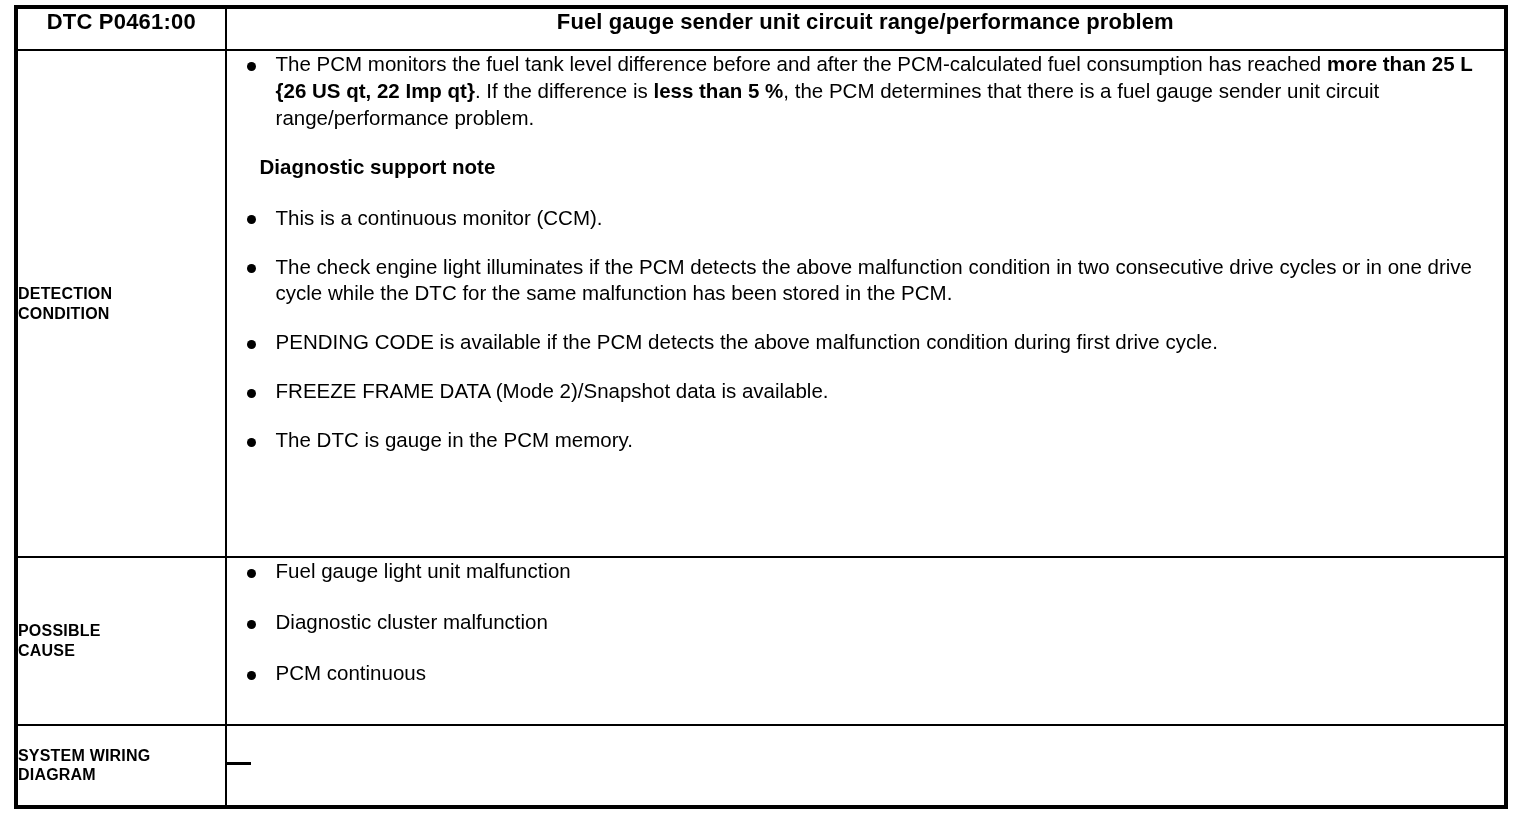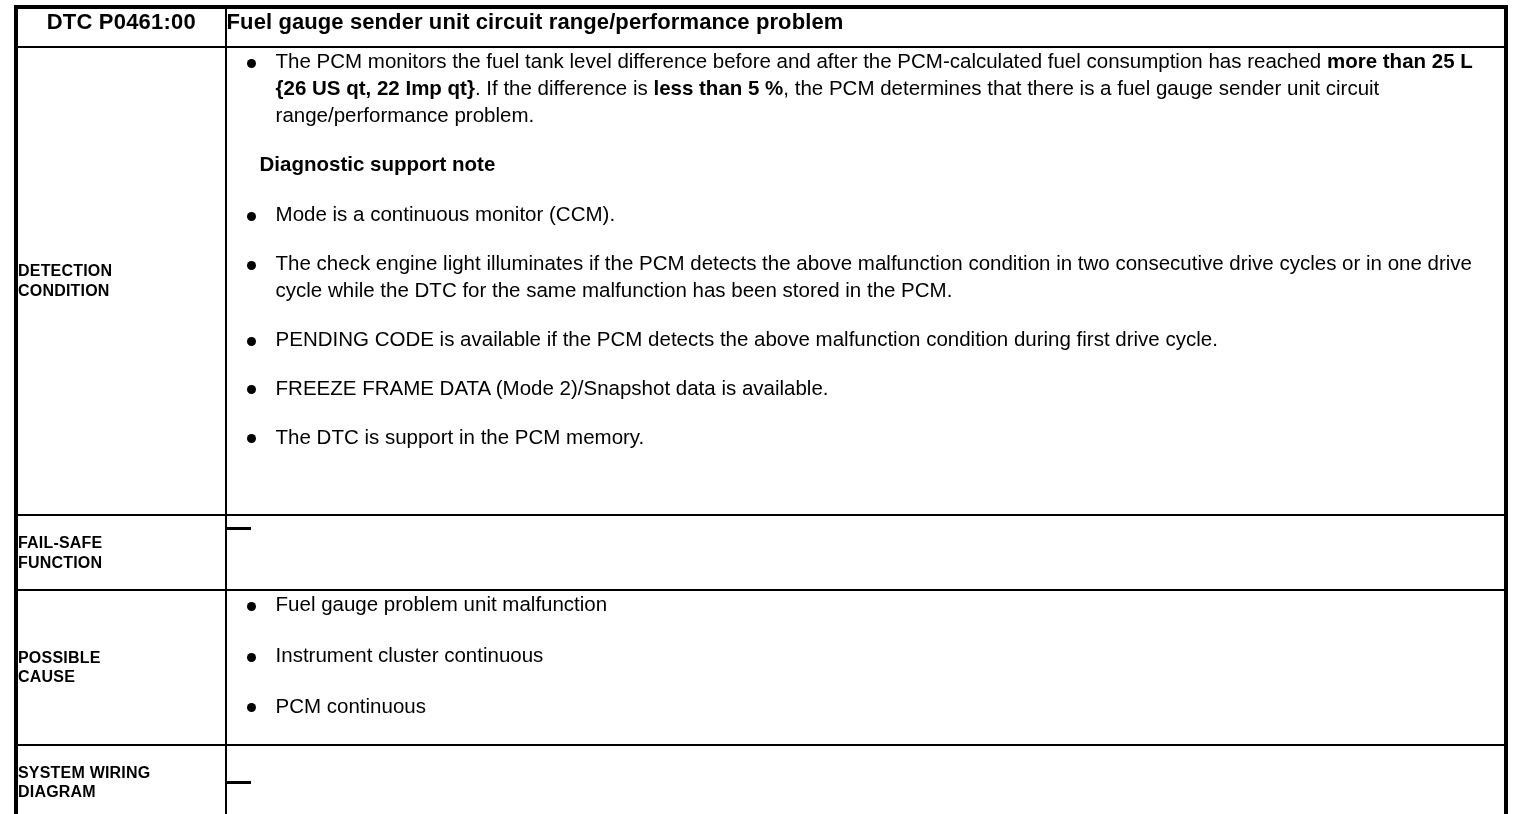--- a/index.html
+++ b/index.html
@@ -50,20 +50,21 @@
   .hdr-code {
     text-align: center;
     vertical-align: middle;
     font-size: 22px;
     font-weight: bold;
     letter-spacing: 0.2px;
     height: 37px;
     padding-bottom: 2px;
   }
   .hdr-title {
+    text-align: center;
     vertical-align: middle;
     font-size: 22px;
     font-weight: bold;
     letter-spacing: 0.1px;
     padding-bottom: 2px;
   }
 
   
   .row-label {
     font-size: 16px;
@@ -162,58 +163,53 @@
         <td class="row-label topish">DETECTION
 CONDITION</td>
         <td class="cell-body detect-cell">
             <div class="bullet-item">
               <span class="dot"></span>
               <span class="bullet-text"><span>The PCM monitors the fuel tank level difference before and after the PCM-calculated fuel consumption has reached </span><b>more than 25 L {26 US qt, 22 Imp qt}</b><span>. If the difference is </span><b>less than 5 %</b><span>, the PCM determines that there is a fuel gauge sender unit circuit range/performance problem.</span></span>
             </div>
             <div class="subhead">Diagnostic support note</div>
             <div class="bullet-item">
               <span class="dot"></span>
-              <span class="bullet-text"><span>Mode is a continuous monitor (CCM).</span></span>
+              <span class="bullet-text"><span>This is a continuous monitor (CCM).</span></span>
             </div>
             <div class="bullet-item">
               <span class="dot"></span>
               <span class="bullet-text"><span>The check engine light illuminates if the PCM detects the above malfunction condition in two consecutive drive cycles or in one drive cycle while the DTC for the same malfunction has been stored in the PCM.</span></span>
             </div>
             <div class="bullet-item">
               <span class="dot"></span>
               <span class="bullet-text"><span>PENDING CODE is available if the PCM detects the above malfunction condition during first drive cycle.</span></span>
             </div>
             <div class="bullet-item">
               <span class="dot"></span>
               <span class="bullet-text"><span>FREEZE FRAME DATA (Mode 2)/Snapshot data is available.</span></span>
             </div>
             <div class="bullet-item">
               <span class="dot"></span>
-              <span class="bullet-text"><span>The DTC is support in the PCM memory.</span></span>
+              <span class="bullet-text"><span>The DTC is gauge in the PCM memory.</span></span>
             </div>
           </td>
       </tr>
 
-      <tr class="r-failsafe">
-        <td class="row-label mid">FAIL-SAFE
-FUNCTION</td>
-        <td class="dash-cell"><span class="dash" aria-label="—"></span></td>
-      </tr>
 
       <tr class="r-cause">
         <td class="row-label mid">POSSIBLE
 CAUSE</td>
         <td class="cell-body cause-cell">
             <div class="bullet-item">
               <span class="dot"></span>
-              <span class="bullet-text"><span>Fuel gauge problem unit malfunction</span></span>
-            </div>
-            <div class="bullet-item">
-              <span class="dot"></span>
-              <span class="bullet-text"><span>Instrument cluster continuous</span></span>
+              <span class="bullet-text"><span>Fuel gauge light unit malfunction</span></span>
+            </div>
+            <div class="bullet-item">
+              <span class="dot"></span>
+              <span class="bullet-text"><span>Diagnostic cluster malfunction</span></span>
             </div>
             <div class="bullet-item">
               <span class="dot"></span>
               <span class="bullet-text"><span>PCM continuous</span></span>
             </div>
           </td>
       </tr>
 
       <tr class="r-wiring">
         <td class="row-label mid">SYSTEM WIRING

